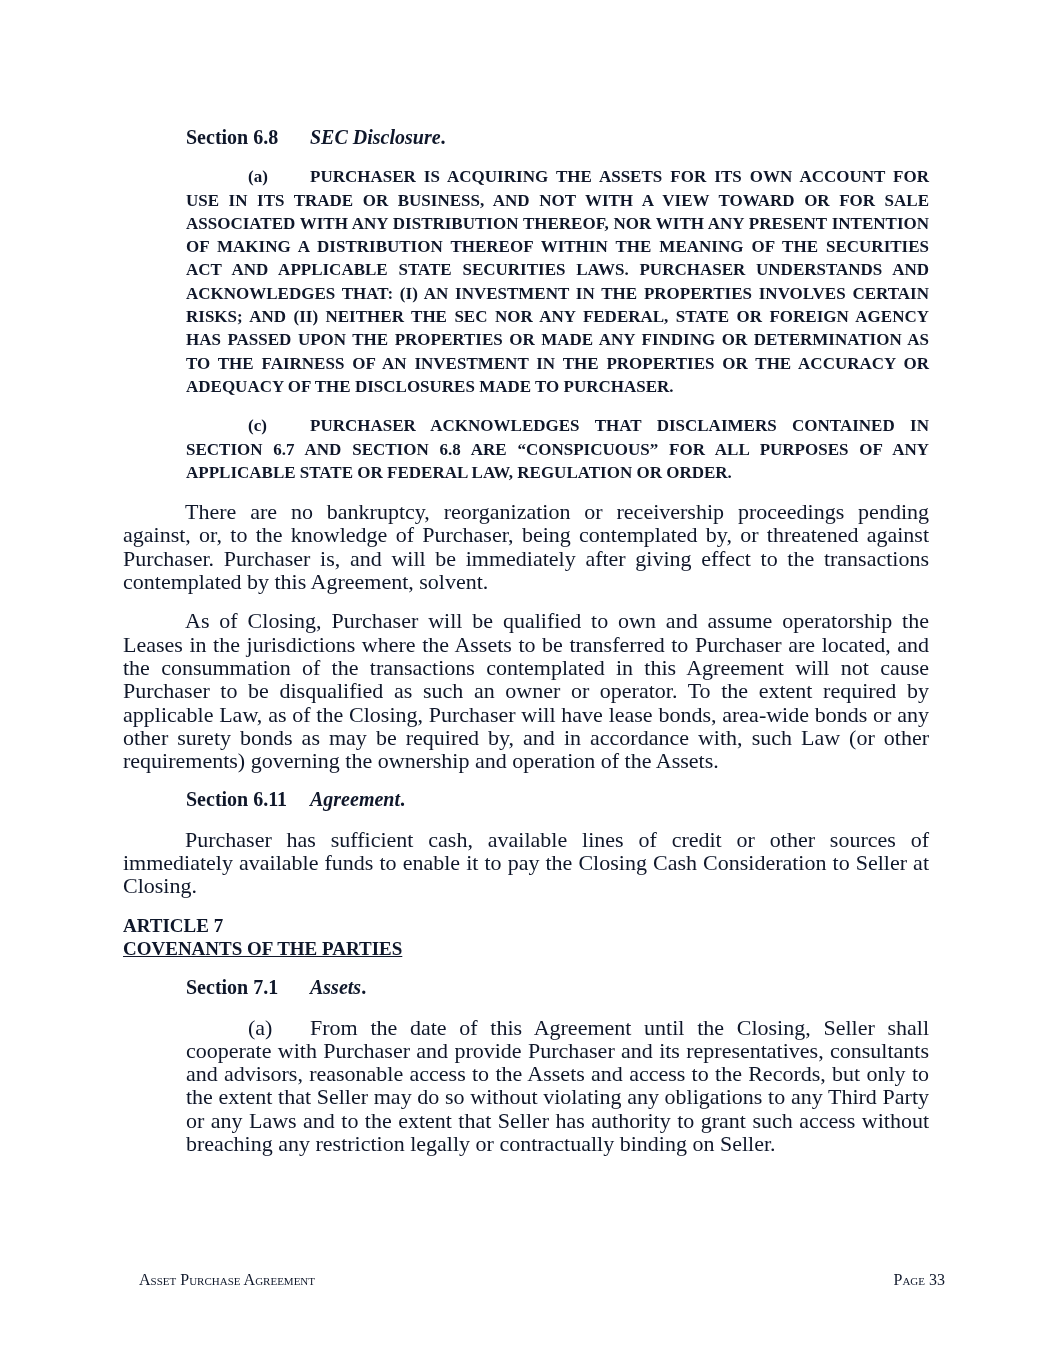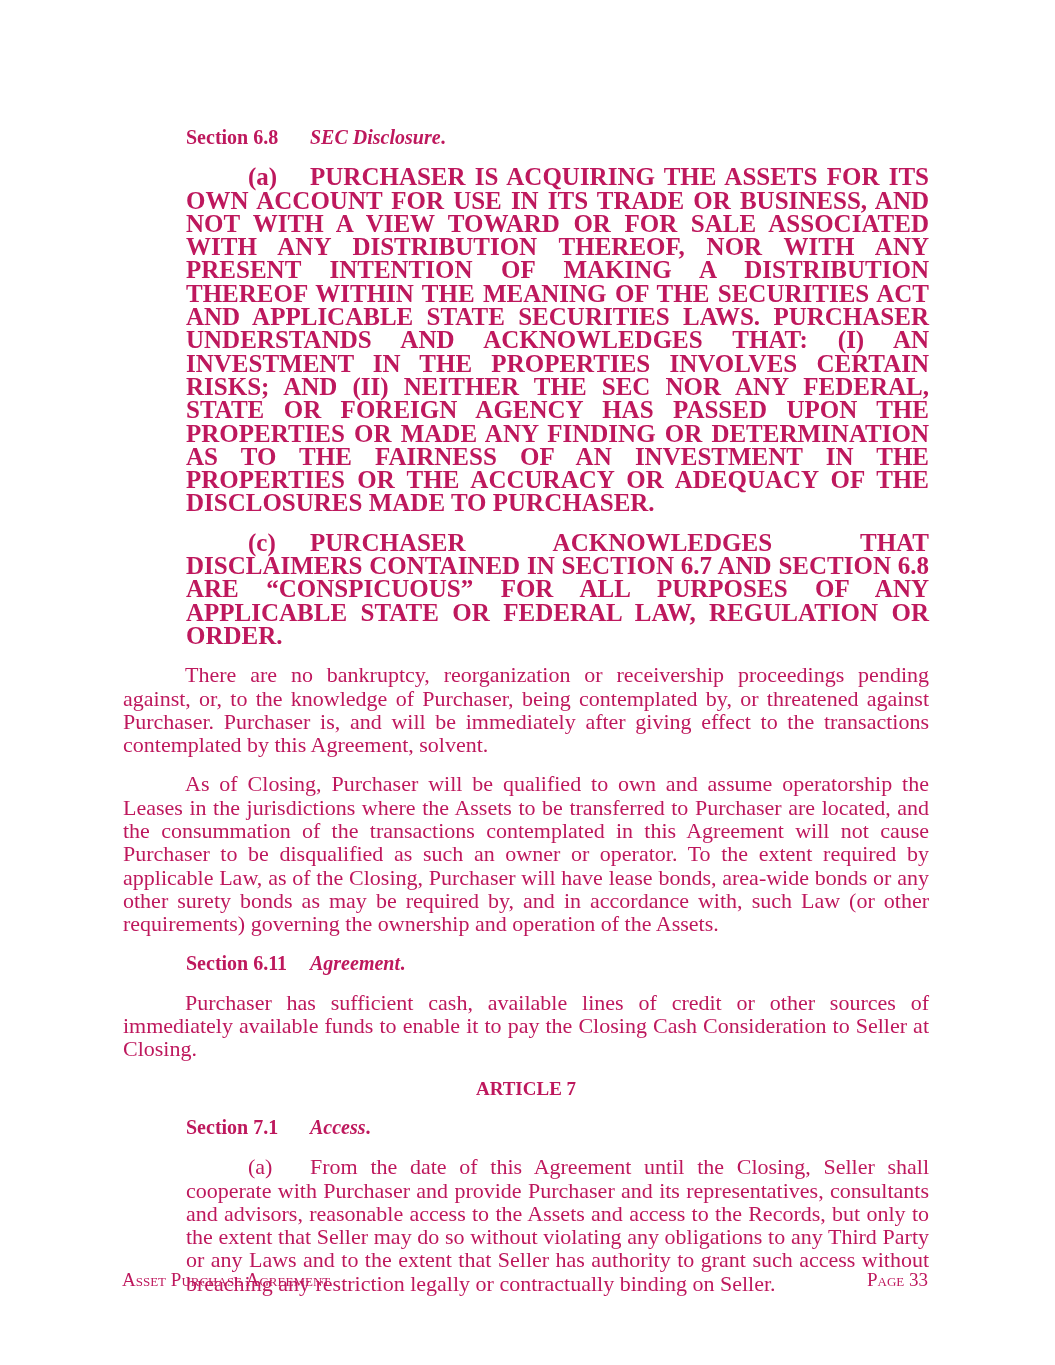--- a/index.html
+++ b/index.html
@@ -2,57 +2,57 @@
 <html><head>
 <meta charset="utf-8">
 <style>
   html,body { margin:0; padding:0; background:#e8e8e8; }
   .page {
     position:relative;
     width:1055px; height:1365px;
     margin:0 auto;
     background:#ffffff;
     font-family:"Liberation Serif", serif;
-    color:#be185d;
+    color:#0f172a;
     overflow:hidden;
   }
   .content {
     position:absolute;
     left:123px; top:126px;
     width:806px;
   }
   .blk { margin:16px 0 0 0; line-height:23.3px; text-align:justify; }
   .blk:first-child { margin-top:0; }
 
   
   .heading { font-weight:bold; font-size:20px; margin-left:63px; text-align:left; }
   .hnum   { display:inline-block; width:124px; }
   .htitle { font-style:italic; }
   .hdot   { font-style:normal; }
 
   
-  .caps { font-weight:bold; font-size:25px; }
+  .caps { font-weight:bold; font-size:17px; }
   .lettered { margin-left:63px; text-indent:62px; }
   .tabmark { display:inline-block; width:62px; text-indent:0; }
 
   
   .body-para { font-size:22px; text-indent:62px; }
 
   .u { }
 
   
-  .article { text-align:center; font-weight:bold; font-size:19px; }
+  .article { text-align:left; font-weight:bold; font-size:19px; }
   .article-line { display:block; }
   .article-line.u { text-decoration:underline; }
 
   .footer {
     position:absolute;
-    left:122px; width:806px; top:1268px;
+    left:139px; width:806px; top:1268px;
     font-variant:small-caps;
-    font-size:19px;
+    font-size:16px;
     display:flex;
     justify-content:space-between;
     line-height:23px;
   }
 </style>
 </head>
 <body>
 
 <div class="page">
   <div class="content">
@@ -69,23 +69,24 @@
 
 
     <p class="blk body-para"><span>As of Closing, Purchaser will be qualified to own and assume operatorship the Leases in the jurisdictions where the Assets to be transferred to Purchaser are located, and the consummation of the transactions contemplated in this Agreement will not cause Purchaser to be disqualified as such an owner or operator. To the extent required by applicable Law, as of the Closing, Purchaser will have lease bonds, area-wide bonds or any other surety bonds as may be required by, and in accordance with, such Law (or other requirements) governing the ownership and operation of the Assets.</span></p>
 
     <div class="blk heading"><span class="hnum">Section 6.11</span><span class="htitle">Agreement</span><span class="hdot">.</span></div>
 
     <p class="blk body-para"><span>Purchaser has sufficient cash, available lines of credit or other sources of immediately available funds to enable it to pay the Closing Cash Consideration to Seller at Closing.</span></p>
 
     <div class="blk article">
         <span class="article-line">ARTICLE 7</span>
+        <span class="article-line u">COVENANTS OF THE PARTIES</span>
       </div>
 
-    <div class="blk heading"><span class="hnum">Section 7.1</span><span class="htitle">Access</span><span class="hdot">.</span></div>
+    <div class="blk heading"><span class="hnum">Section 7.1</span><span class="htitle">Assets</span><span class="hdot">.</span></div>
 
     <p class="blk body-para lettered" style="margin-left:63px;"><span class="tabmark">(a)</span><span>From the date of this Agreement until the Closing, Seller shall cooperate with Purchaser and provide Purchaser and its representatives, consultants and advisors, reasonable access to the Assets and access to the Records, but only to the extent that Seller may do so without violating any obligations to any Third Party or any Laws and to the extent that Seller has authority to grant such access without breaching any restriction legally or contractually binding on Seller.</span></p>
 
   </div>
 
   <div class="footer">
     <span>Asset Purchase Agreement</span>
     <span>Page 33</span>
   </div>
 </div>

